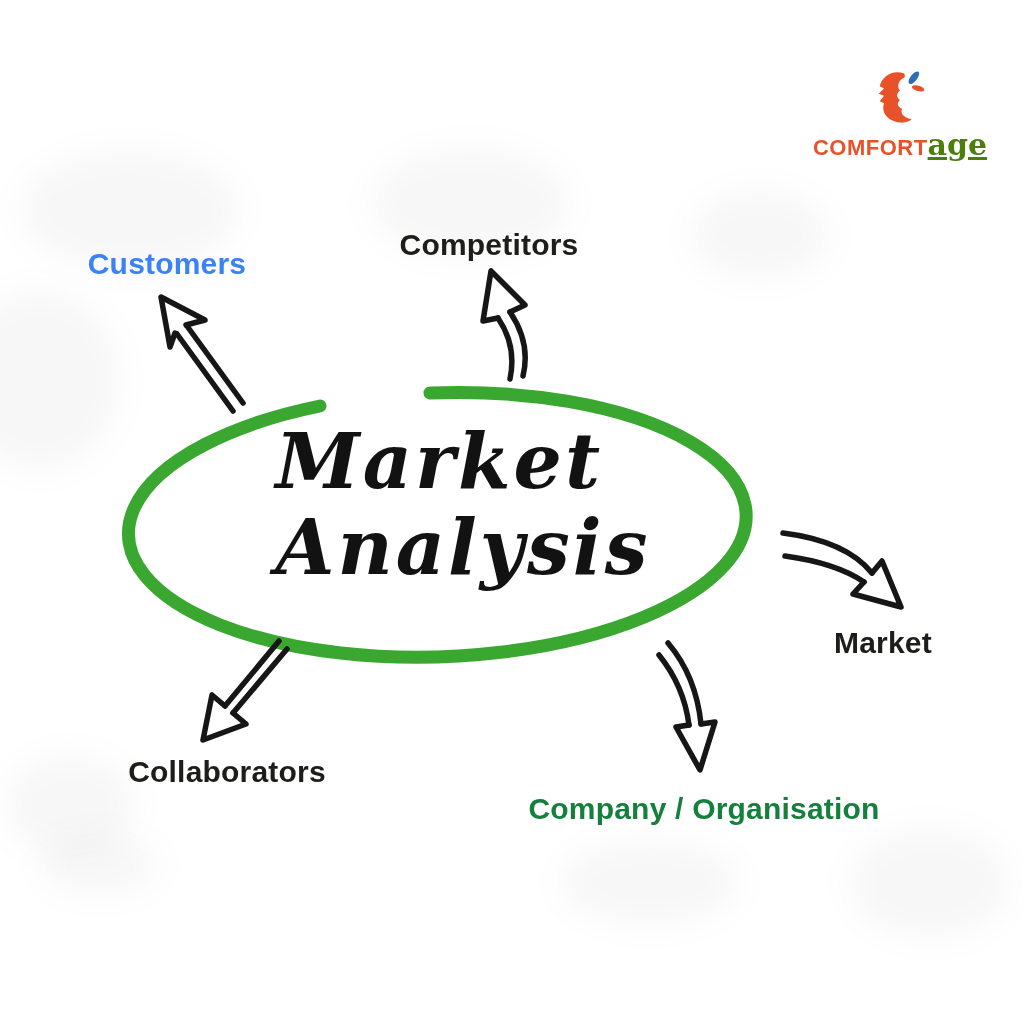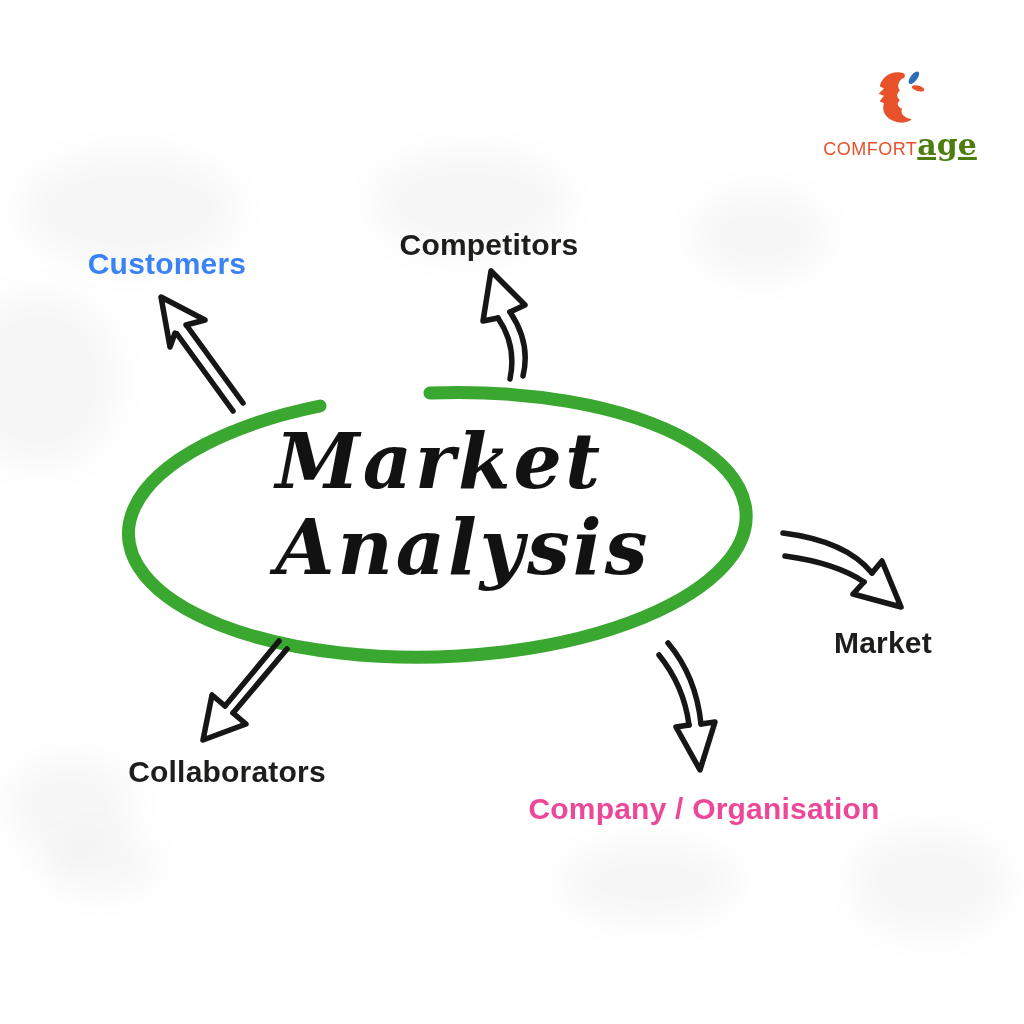--- a/index.html
+++ b/index.html
@@ -66,22 +66,22 @@
     width:176px;
     text-align:center;
   }
   .logo-icon{display:block;margin:0 auto;width:64px;height:64px;}
   .logo-text{
     white-space:nowrap;
     line-height:30px;
   }
   .logo-primary{
     font-family:"Liberation Sans", sans-serif;
-    font-weight:400;
-    font-size:18px;
+    font-weight:700;
+    font-size:22px;
     letter-spacing:0.5px;
   }
   .logo-secondary{
     font-family:"DejaVu Serif", serif;
     font-weight:700;
     font-size:30px;
   }
 </style>
 </head>
 <body>
@@ -134,21 +134,21 @@
 
   <div class="center-title" style="color: rgb(18, 18, 18);">
     <div>Market</div>
     <div>Analysis</div>
   </div>
 
   <div class="node-label lbl-customers" style="color: #3b82f6;">Customers</div>
   <div class="node-label lbl-competitors" style="color: rgb(29, 29, 27);">Competitors</div>
   <div class="node-label lbl-context" style="color: rgb(29, 29, 27);">Market</div>
   <div class="node-label lbl-collaborators" style="color: rgb(29, 29, 27);">Collaborators</div>
-  <div class="node-label lbl-company" style="color: #ec4899;">Company / Organisation</div>
+  <div class="node-label lbl-company" style="color: #15803d;">Company / Organisation</div>
 
   <div class="logo">
     <svg class="logo-icon" viewBox="0 0 60 60" aria-hidden="true">
       <path d="M34 7
                C 24 3, 13 9, 11 19
                L 15 21 L 10 26 L 15 28 L 11 33 L 15 35
                C 12 44, 19 52, 30 53
                C 35 53.5, 39 52, 41 50
                C 33 48, 30 44, 32 40
                C 27 38, 27 34, 30 32

